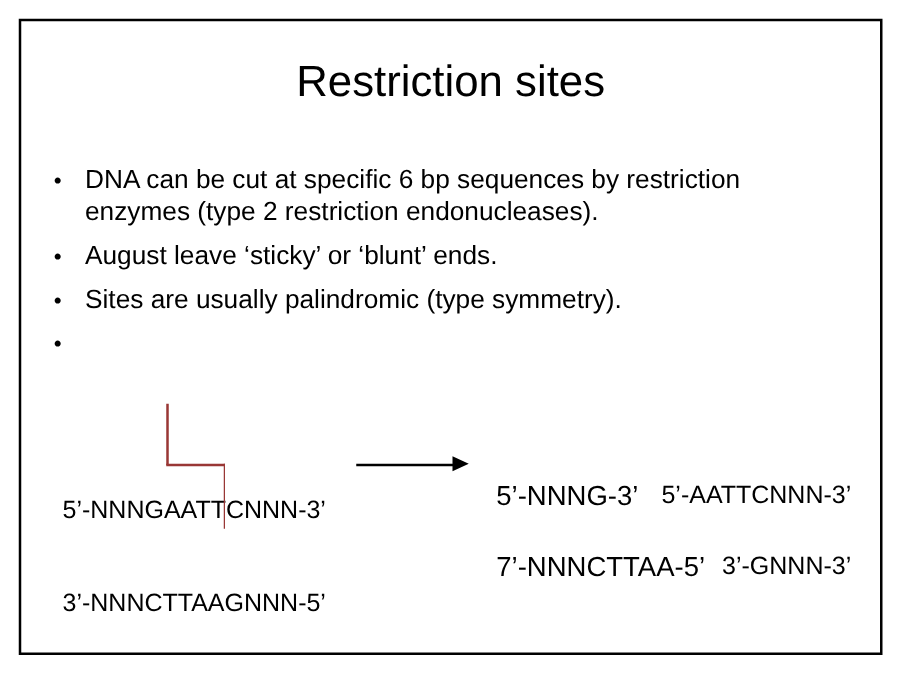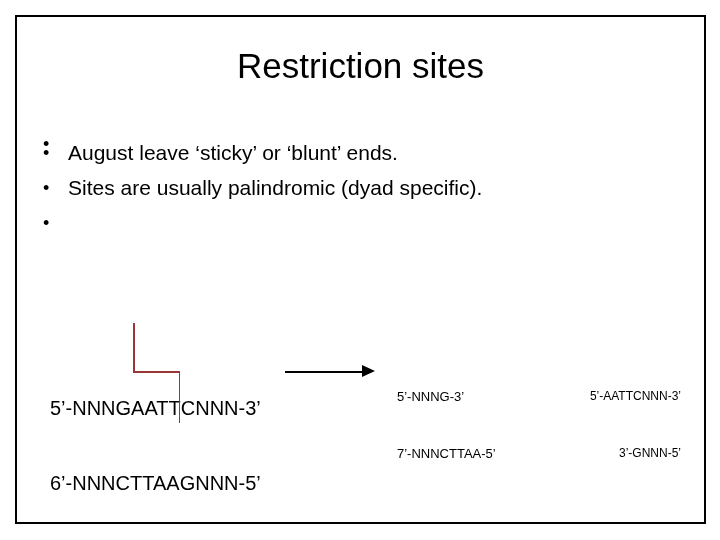--- a/index.html
+++ b/index.html
@@ -67,27 +67,27 @@
   }
   .seq-uncut {
     left: 50px;
     top: 346px;
     font-size: 20px;
     line-height: 25px;
   }
   .seq-frag-left {
     left: 397px;
     top: 349px;
-    font-size: 13px;
+    font-size: 22px;
     line-height: 19px;
   }
   .seq-frag-right {
     right: 39px;
     top: 349px;
-    font-size: 12px;
+    font-size: 20px;
     line-height: 19px;
     text-align: right;
   }
   .cut-line {
     position: absolute;
     background: var(--cut-color, #993735);
   }
   .cut-v1 { left: 133px;   top: 323px; width: 1.5px;  height: 49px;  }
   .cut-h  { left: 133px;   top: 371px; width: 47px;   height: 1.5px; }
   .cut-v2 { left: 178.5px; top: 371px; width: 1.5px;  height: 52px;  }
@@ -115,49 +115,50 @@
 
 <div class="page">
 
   <div class="slide-border"></div>
 
   <h1 class="slide-title">Restriction sites</h1>
 
   <ul class="bullet-list">
     <li>
       <span class="bullet-dot">•</span>
+      <span>DNA can be cut at specific 6 bp sequences by restriction enzymes (type 2 restriction endonucleases).</span>
     </li>
     <li>
       <span class="bullet-dot">•</span>
       <span>August leave ‘sticky’ or ‘blunt’ ends.</span>
     </li>
     <li>
       <span class="bullet-dot">•</span>
-      <span>Sites are usually palindromic (dyad specific).</span>
+      <span>Sites are usually palindromic (type symmetry).</span>
     </li>
     <li>
       <span class="bullet-dot">•</span>
     </li>
   </ul>
 
   <div class="seq seq-uncut">
     <div>5’-NNNGAATTCNNN-3’</div>
-    <div>6’-NNNCTTAAGNNN-5’</div>
+    <div>3’-NNNCTTAAGNNN-5’</div>
   </div>
 
   <div class="cut-line cut-v1"></div>
   <div class="cut-line cut-h"></div>
   <div class="cut-line cut-v2"></div>
 
   <div class="arrow-line"></div>
   <div class="arrow-head"></div>
 
   <div class="seq seq-frag-left">
     <div>5’-NNNG-3’</div>
     <div>7’-NNNCTTAA-5’</div>
   </div>
 
   <div class="seq seq-frag-right">
     <div>5’-AATTCNNN-3’</div>
-    <div>3’-GNNN-5’</div>
+    <div>3’-GNNN-3’</div>
   </div>
 
 </div>
 
 </body></html>

